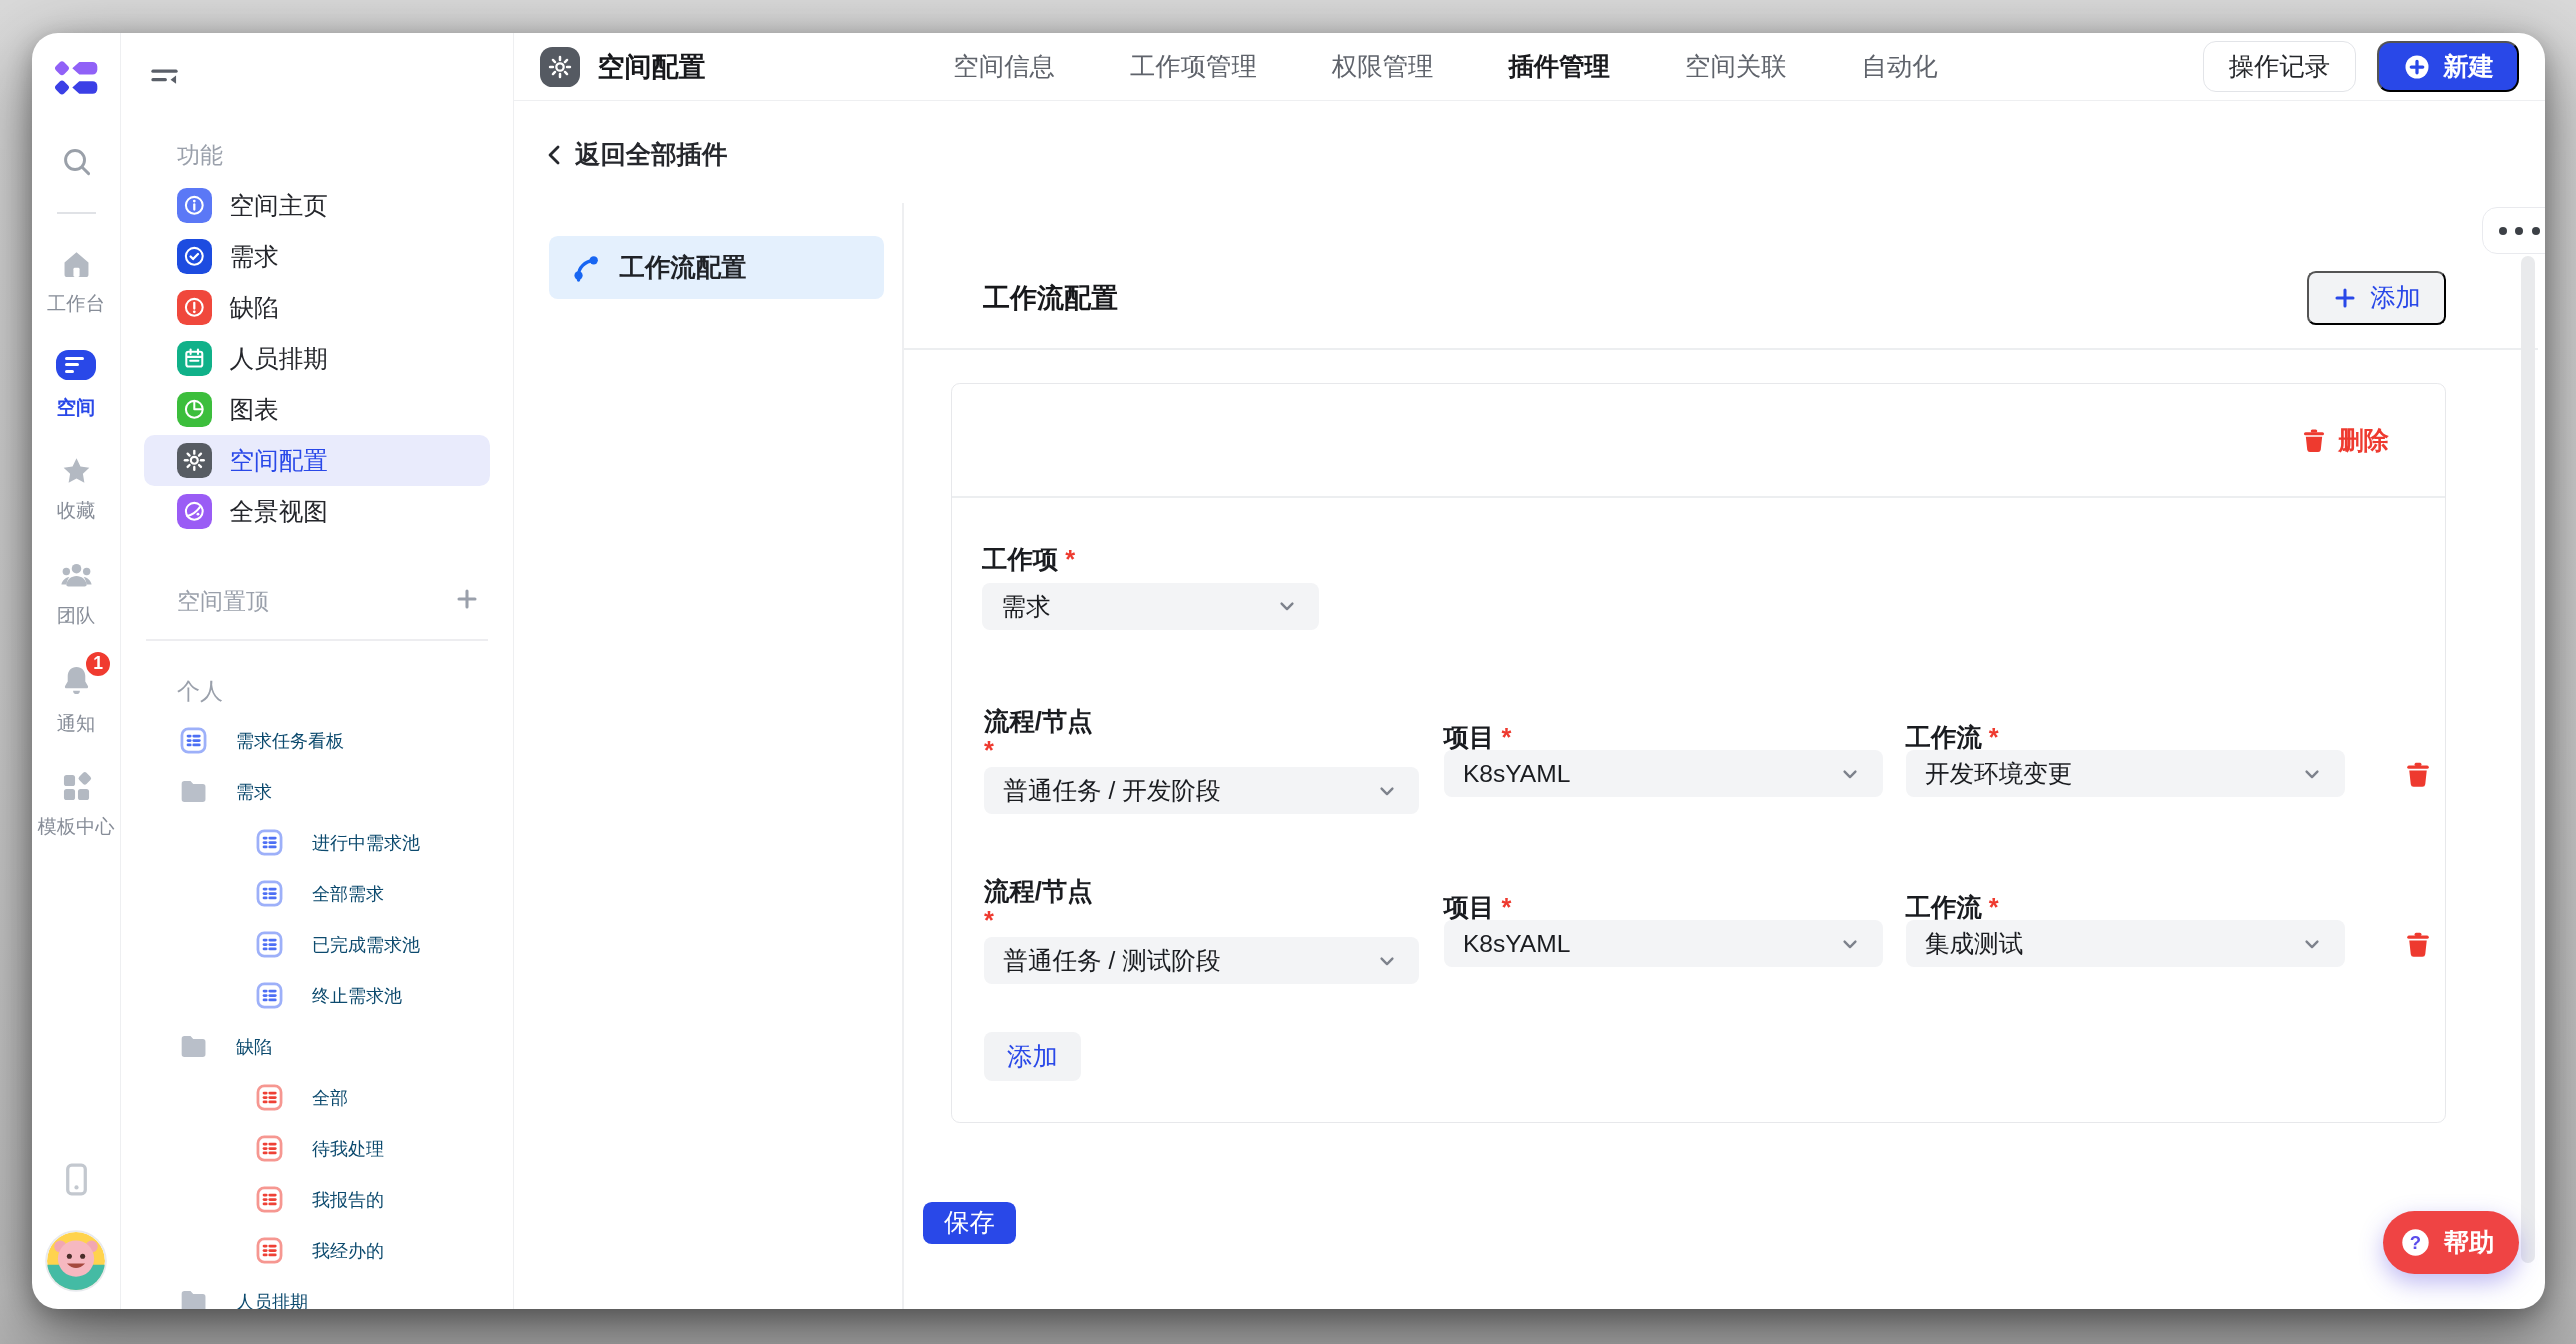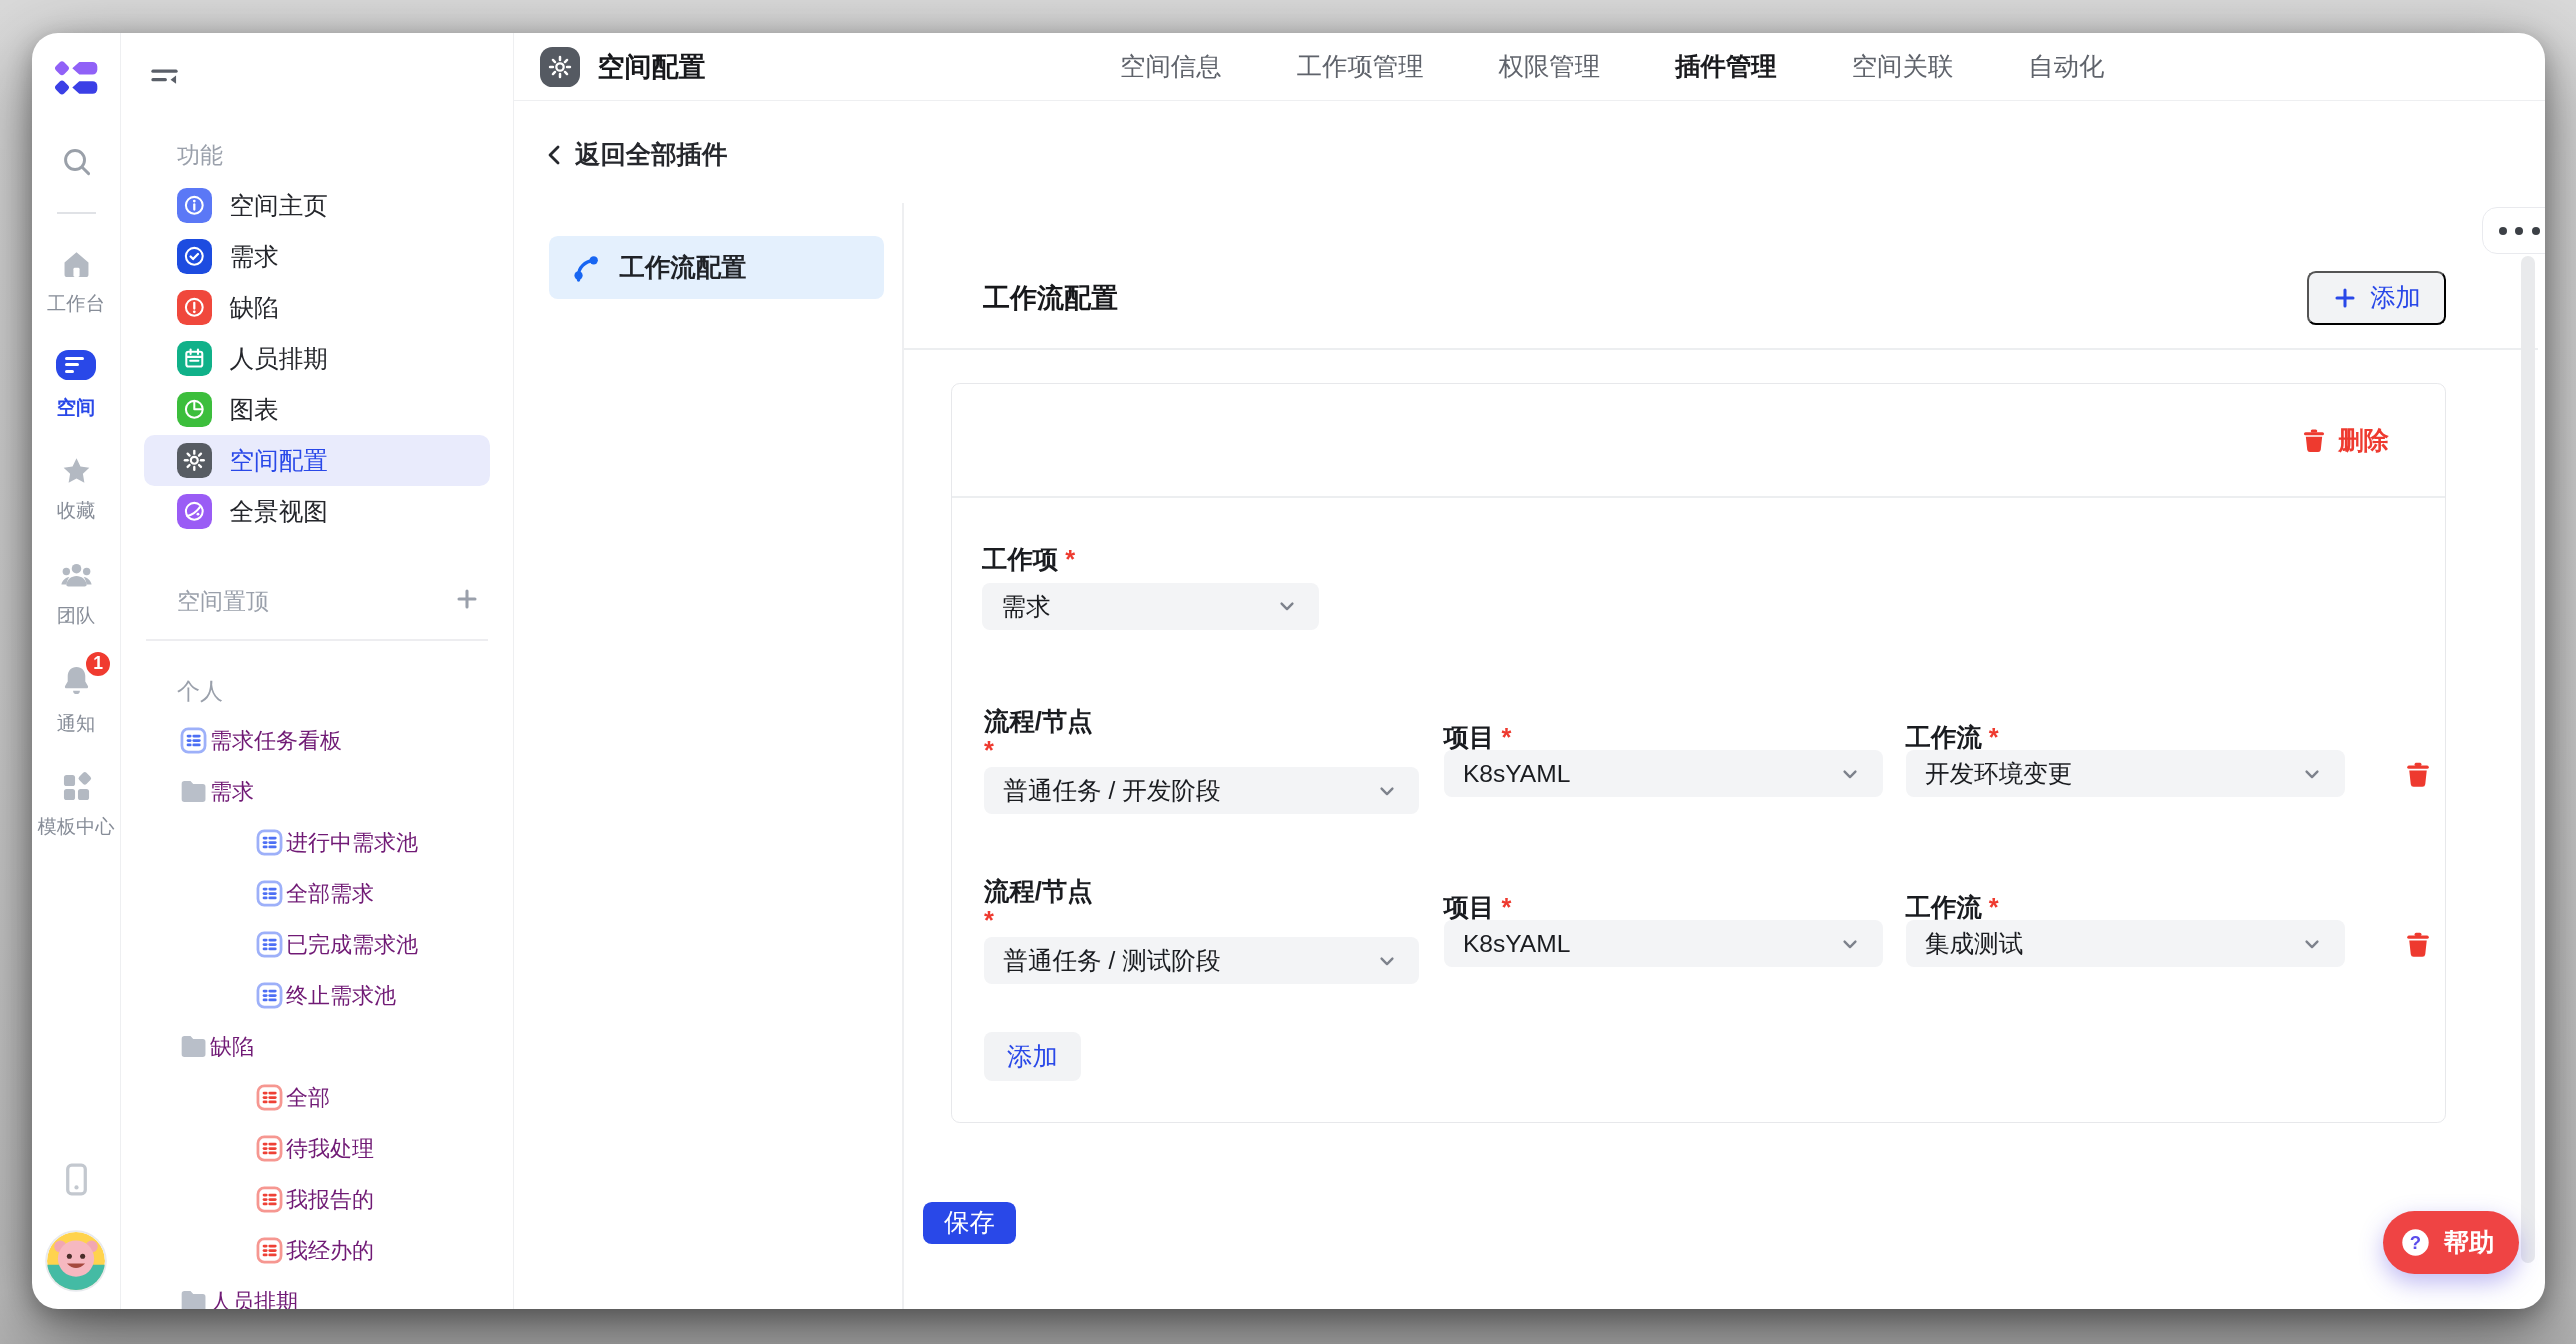--- a/index.html
+++ b/index.html
@@ -57,22 +57,22 @@
   .fitem { height:51px; border-radius:10.5px; display:flex; align-items:center; gap:17.5px;
     padding-left:33px; font-size:24.6px; color:#24262b; cursor:pointer; }
   .fitem .fic { width:35px; height:35px; border-radius:9.7px; color:#fff;
     display:flex; align-items:center; justify-content:center; }
   .fitem.sel { background:#e9ebfc; }
   .fitem.sel .flabel { color:#2948e8; }
   .bg-home2{background:#5b78f6;} .bg-req{background:#1d4ce0;} .bg-bug{background:#f0483c;}
   .bg-sched{background:#10b189;} .bg-chart{background:#3cbe3c;} .bg-conf{background:#575c63;}
   .bg-pano{background:#9a5cf5;}
   .side-div { height:1.8px; background:#ededf0; margin:21px 1.8px 0; }
-  .titem { height:51px; display:flex; align-items:center; gap:0; padding-left:33px;
-    font-size:22px; color:#701a75; cursor:pointer; }
+  .titem { height:51px; display:flex; align-items:center; gap:26px; padding-left:33px;
+    font-size:18px; color:#0c4a6e; cursor:pointer; }
   .titem.lv1 { padding-left:109px; }
   .lic-blue { color:#4d6ff4; } .lic-red { color:#ee4136; } .lic-folder { color:#b9bfc9; }
 
   
   .main { flex:1; display:flex; flex-direction:column; position:relative; min-width:0; }
   .mheader { height:68px; flex:none; border-bottom:1.8px solid #eeeff1; display:flex;
     align-items:center; padding:0 26px; }
   .gear-badge { width:40px; height:40px; border-radius:12.3px; background:#555a62; color:#fff;
     display:flex; align-items:center; justify-content:center; }
   .mtitle { font-size:27px; font-weight:700; color:#17181b; margin-left:17.5px; white-space:nowrap; }
@@ -538,20 +538,29 @@
       </span>
       <h1 class="mtitle">空间配置</h1>
       <nav class="tabs">
         <span class="tab">空间信息</span>
         <span class="tab">工作项管理</span>
         <span class="tab">权限管理</span>
         <span class="tab active">插件管理</span>
         <span class="tab">空间关联</span>
         <span class="tab">自动化</span>
       </nav>
+      <div class="hbtns">
+        <button class="btn-outline">操作记录</button>
+        <button class="btn-primary">
+          <svg class="ic" width="30" height="30" viewBox="0 0 34 34">
+              <use href="#s-pluscirc"></use>
+            </svg>
+          <span>新建</span>
+        </button>
+      </div>
     </header>
 
     <div class="main-body">
       <div class="back-link">
         <svg class="ic" width="26" height="26" viewBox="0 0 30 30">
             <use href="#s-back"></use>
           </svg>
         <span>返回全部插件</span>
       </div>
 

